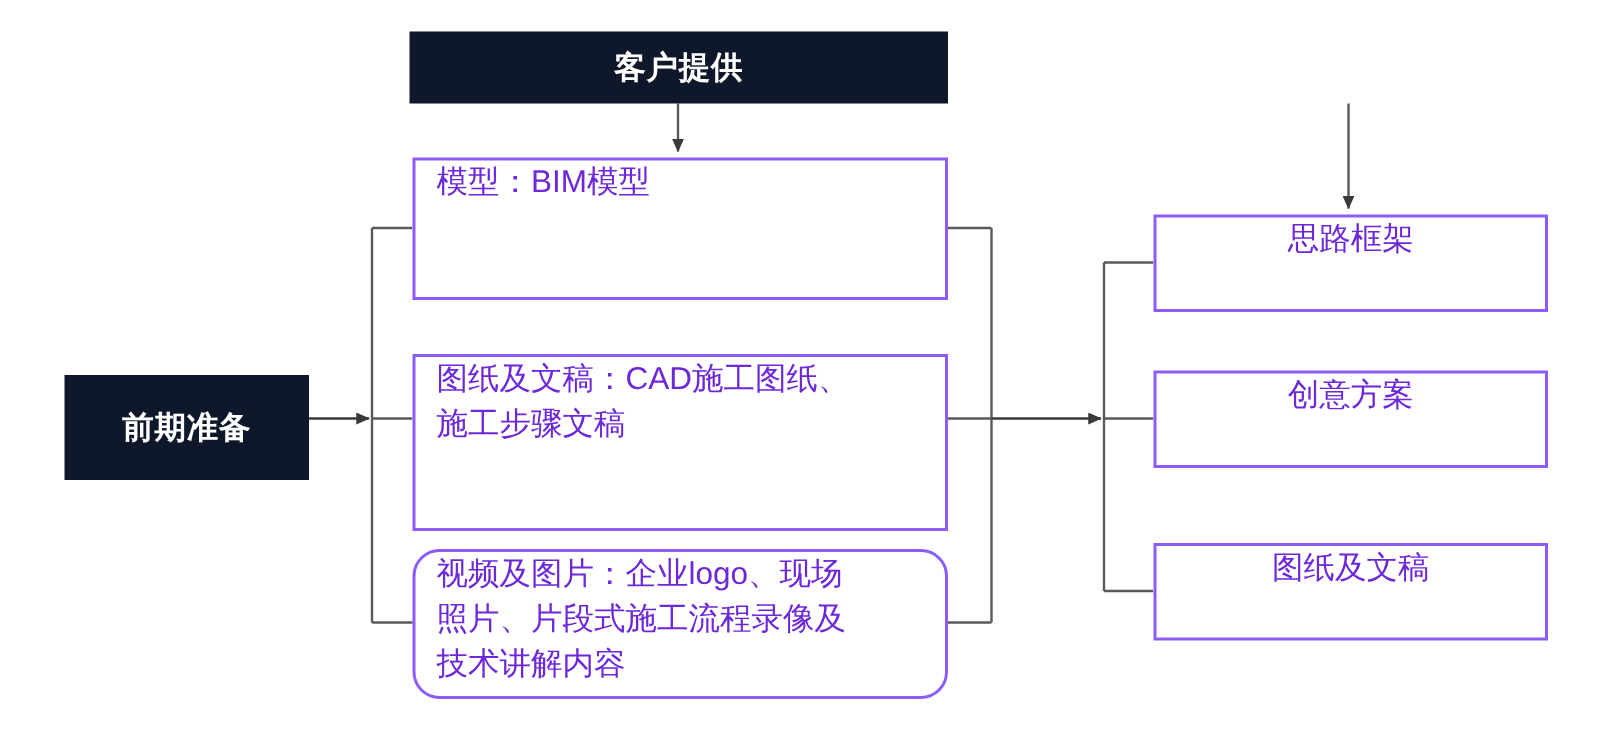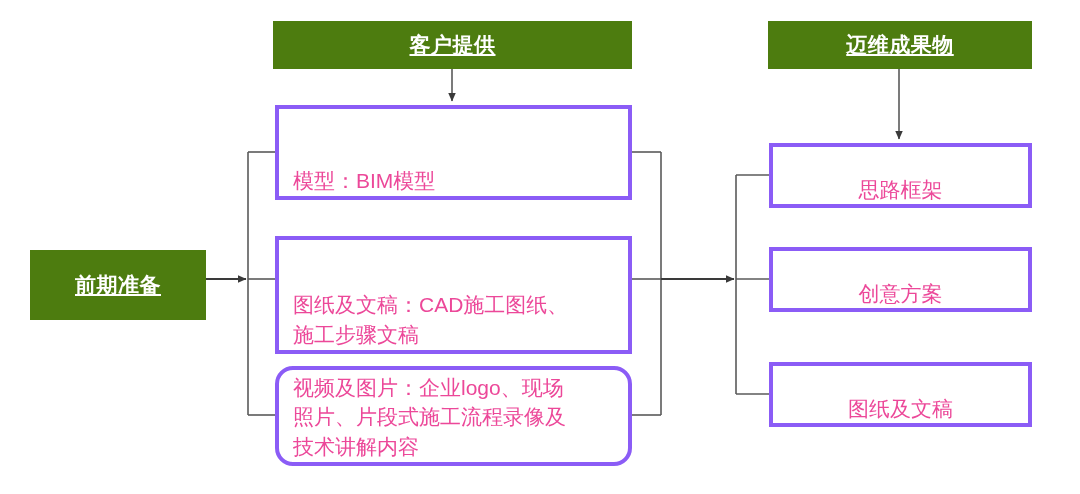--- a/index.html
+++ b/index.html
@@ -22,37 +22,36 @@
     top: 0;
     width: 1080px;
     height: 494px;
     pointer-events: none;
   }
   .node {
     position: absolute;
     box-sizing: border-box;
   }
   .node-header {
-    background: #4d7c0f;
+    background: #0f172a;
     color: #ffffff;
     font-weight: bold;
     font-size: 21px;
     display: flex;
     align-items: center;
     justify-content: center;
     letter-spacing: 0.5px;
-    text-decoration: underline;
   }
   .node-plain {
     background: #ffffff;
-    border: 4px solid #8b5cf6;
-    color: #ec4899;
+    border: 2px solid #8b5cf6;
+    color: #6d28d9;
     font-size: 21px;
     display: flex;
-    align-items: flex-end;
+    align-items: flex-start;
   }
   .node-plain.center {
     justify-content: center;
     text-align: center;
   }
   .node-plain.left {
     justify-content: flex-start;
     padding: 0 14px;
     text-align: left;
   }
@@ -104,31 +103,28 @@
     </g>
 
     <g fill="none" stroke="#5a5a5a" stroke-width="1.6">
       <path d="M736,175 L736,394"></path>
       <path d="M736,175 L769,175"></path>
       <path d="M736,279 L769,279"></path>
       <path d="M736,394 L769,394"></path>
     </g>
   </svg>
 
-  <div class="node node-header" style="left:30px; top:250px; width:176px; height:70px;">
+  <div class="node node-header" style="left:43px; top:250px; width:163px; height:70px;">
     <span>前期准备</span>
   </div>
 
   <div class="node node-header" style="left:273px; top:21px; width:359px; height:48px;">
     <span>客户提供</span>
   </div>
 
-  <div class="node node-header" style="left:768px; top:21px; width:264px; height:48px;">
-    <span>迈维成果物</span>
-  </div>
 
   <div class="node node-plain left" style="left:275px; top:105px; width:357px; height:95px;">
     <span class="multiline">模型：BIM模型</span>
   </div>
 
   <div class="node node-plain left" style="left:275px; top:236px; width:357px; height:118px;">
     <span class="multiline">图纸及文稿：CAD施工图纸、
 施工步骤文稿</span>
   </div>
 

